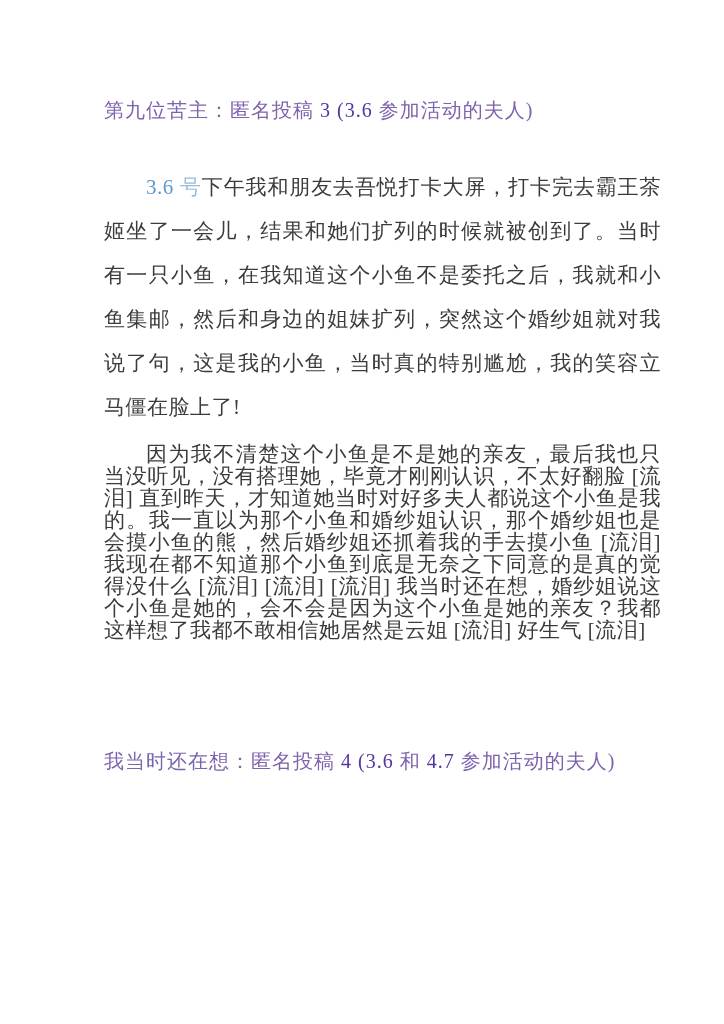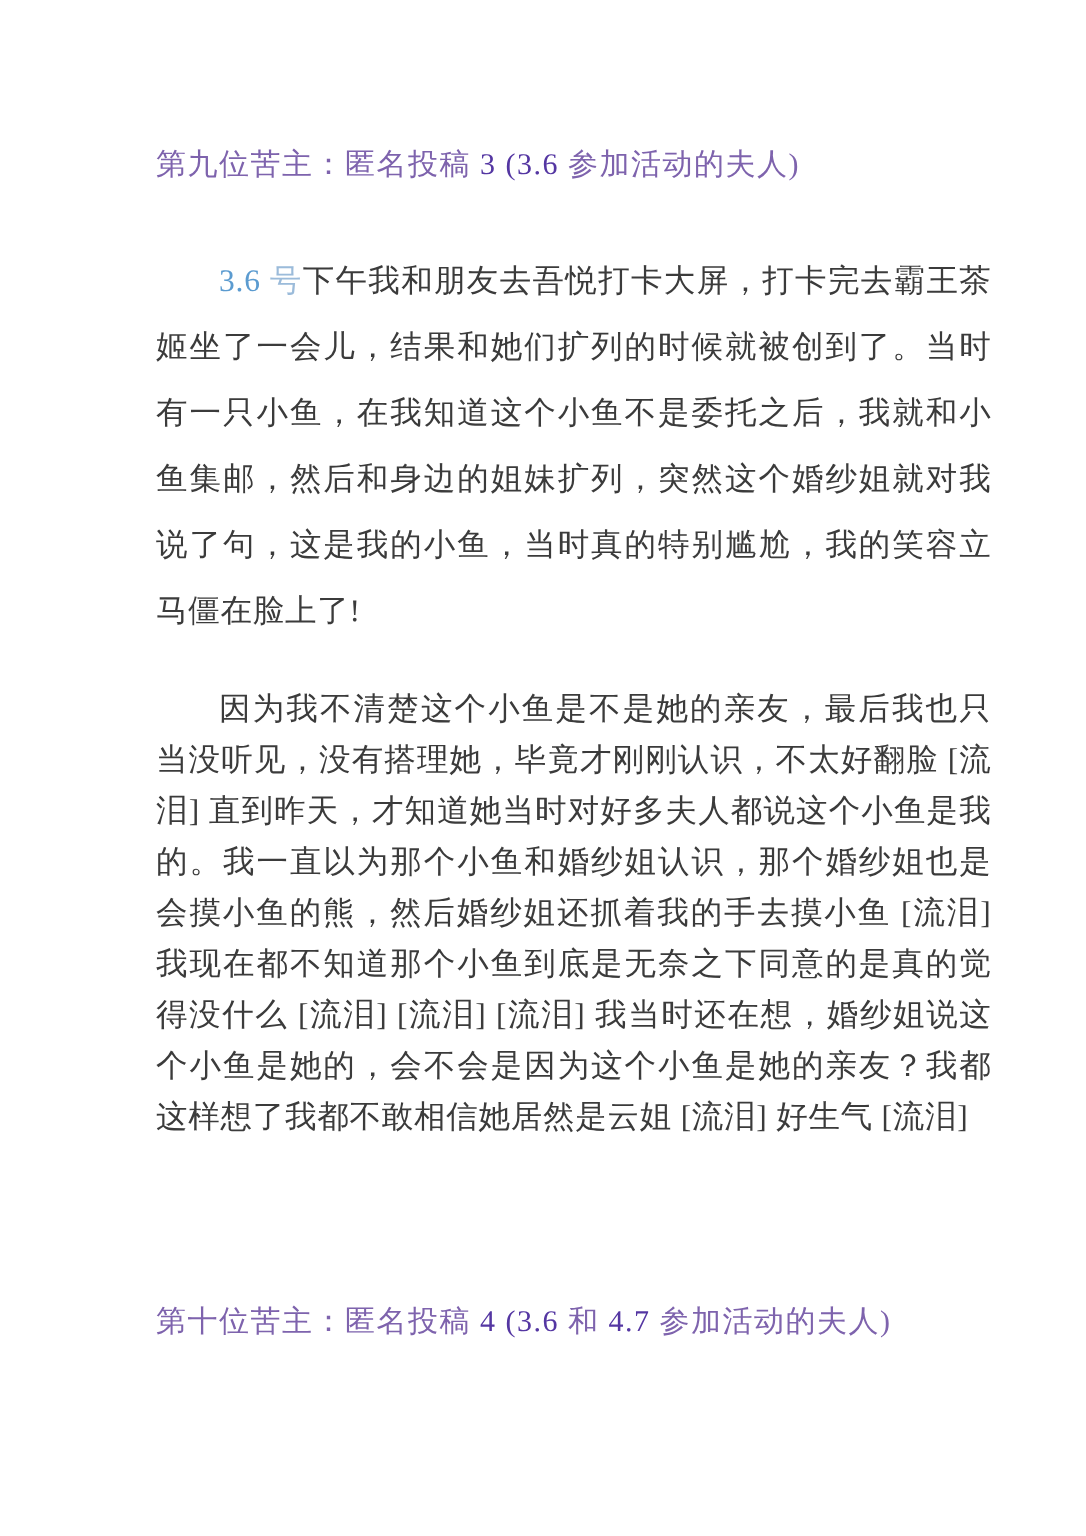--- a/index.html
+++ b/index.html
@@ -31,22 +31,22 @@
   .para {
     margin: 42px 0 0 0;
     font-size: 21px;
     line-height: 44px;
     color: #3b3b3b;
     text-indent: 2em;
     text-align: justify;
     letter-spacing: 0.5px;
   }
   .para-second {
-    margin-top: 26px;
-    line-height: 34px;
+    margin-top: 14px;
+    line-height: 22px;
   }
   .date-blue { color: #5b9bd0; }
   .date-blue-light { color: #9bbbda; }
   .heading-bottom {
     margin-top: 108px;
   }
 </style>
 </head>
 <body>
 
@@ -58,16 +58,16 @@
 
   <p class="para">
     <span class="date-blue">3.6</span><span class="date-blue-light"> 号</span><span>下午我和朋友去吾悦打卡大屏，打卡完去霸王茶姬坐了一会儿，结果和她们扩列的时候就被创到了。当时有一只小鱼，在我知道这个小鱼不是委托之后，我就和小鱼集邮，然后和身边的姐妹扩列，突然这个婚纱姐就对我说了句，这是我的小鱼，当时真的特别尴尬，我的笑容立马僵在脸上了!</span>
   </p>
 
   <p class="para para-second">
     <span>因为我不清楚这个小鱼是不是她的亲友，最后我也只当没听见，没有搭理她，毕竟才刚刚认识，不太好翻脸 [流泪] 直到昨天，才知道她当时对好多夫人都说这个小鱼是我的。我一直以为那个小鱼和婚纱姐认识，那个婚纱姐也是会摸小鱼的熊，然后婚纱姐还抓着我的手去摸小鱼 [流泪] 我现在都不知道那个小鱼到底是无奈之下同意的是真的觉得没什么 [流泪] [流泪] [流泪] 我当时还在想，婚纱姐说这个小鱼是她的，会不会是因为这个小鱼是她的亲友？我都这样想了我都不敢相信她居然是云姐 [流泪] 好生气 [流泪]</span>
   </p>
 
   <h2 class="section-heading heading-bottom">
-    <span class="seg-purple">第十位苦主：匿名投稿 </span><span class="seg-indigo">4</span><span class="seg-indigo">  (</span><span class="seg-indigo">3.6</span><span class="seg-purple"> 和 </span><span class="seg-indigo">4.7</span><span class="seg-purple"> 参加活动的夫人)</span>
+    <span class="seg-purple">我当时还在想：匿名投稿 </span><span class="seg-indigo">4</span><span class="seg-indigo">  (</span><span class="seg-indigo">3.6</span><span class="seg-purple"> 和 </span><span class="seg-indigo">4.7</span><span class="seg-purple"> 参加活动的夫人)</span>
   </h2>
 
 </div>
 
 </body></html>

